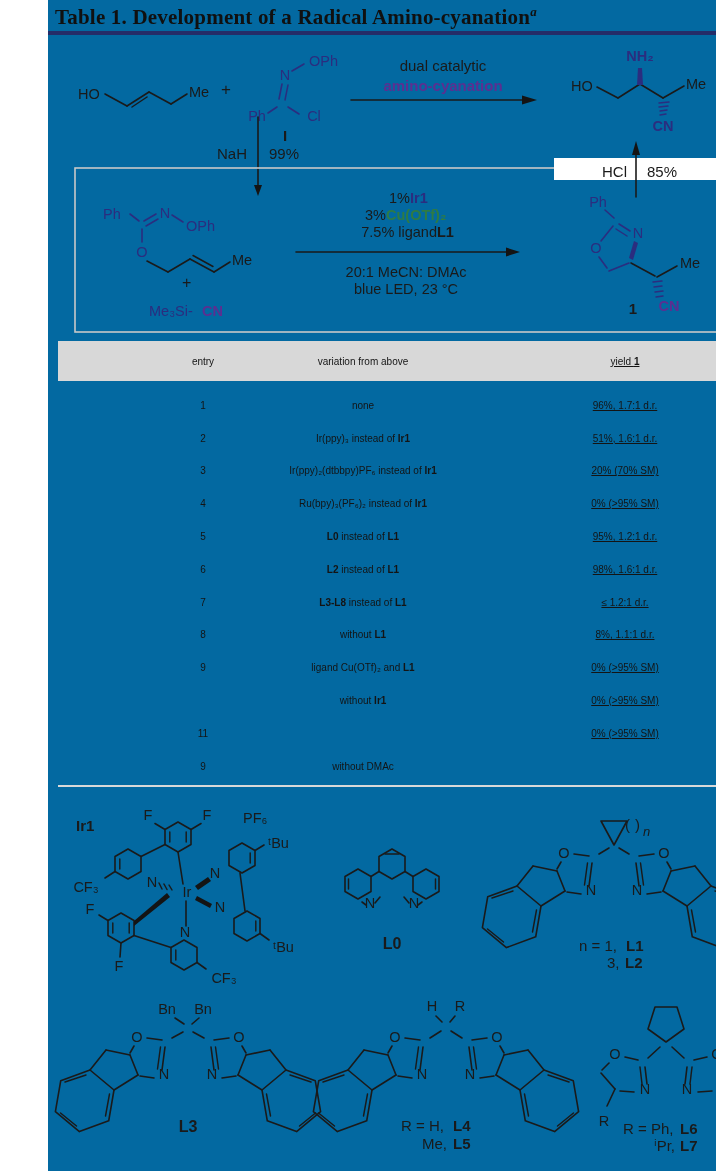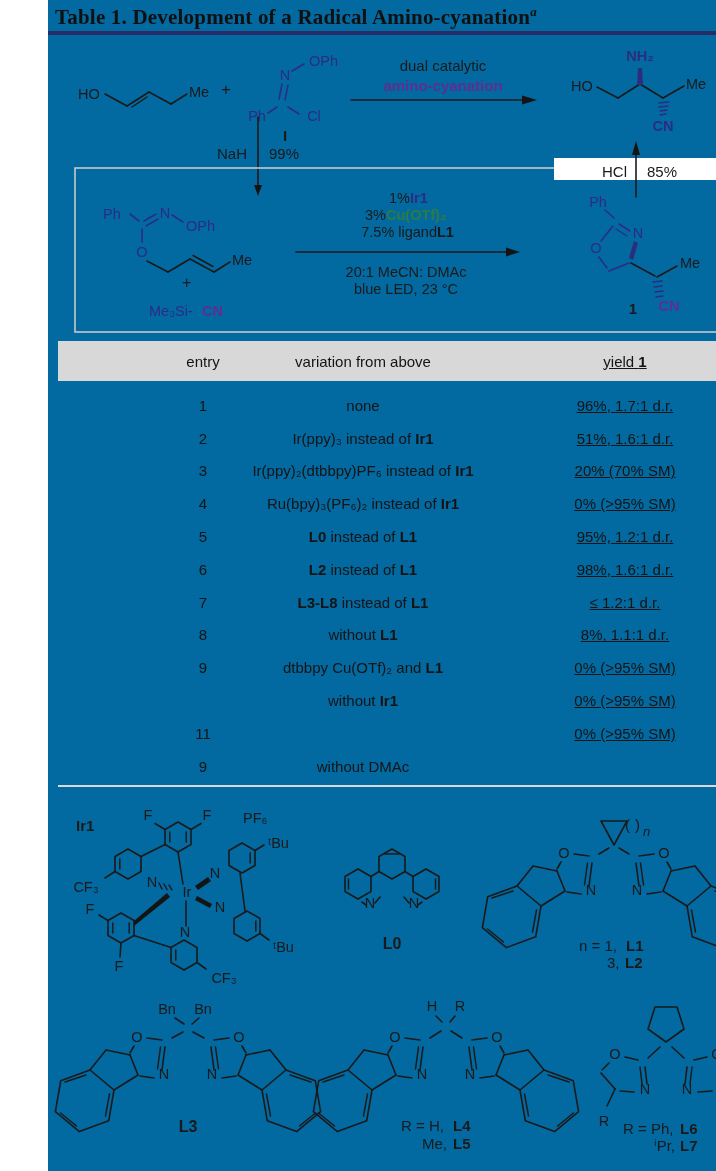--- a/index.html
+++ b/index.html
@@ -21,21 +21,21 @@
   .head{fill:#141414;stroke:none;}
   .fillnv{fill:#2b2d7f;stroke:none;}
   .wbg{fill:#ffffff;stroke:none;}
   .boxr{fill:none;stroke:#c9c9c9;stroke-width:1.6;}
   .t13{font-size:13px;} .t15{font-size:15px;} .t16{font-size:16px;} .t17{font-size:17px;}
   
   .thead{position:absolute;left:10px;top:341px;width:696px;height:40px;background:#d8d8d8;}
   .rows{position:absolute;left:10px;top:389px;width:696px;}
   .trow{position:relative;height:32.8px;}
   .thead .c,.trow .c{position:absolute;top:0;height:100%;display:flex;align-items:center;justify-content:center;
-       font-size:15px;color:#141414;white-space:pre;}
+       font-size:10px;color:#141414;white-space:pre;}
   .c1{left:0;width:290px;} .c2{left:110px;width:390px;} .c3{left:434px;width:266px;text-decoration:underline;}
   .bottom-rule{position:absolute;left:10px;top:785px;width:696px;height:2px;background:#d9d9d9;}
 </style>
 </head>
 <body>
 
 <div class="page">
 
   <div class="title"><span>Table 1. Development of a Radical Amino-cyanation</span><sup>a</sup></div>
   <div class="title-rule"></div>
@@ -207,21 +207,21 @@
         <div class="c c2"><span class="b">L3-L8</span><span> instead of </span><span class="b">L1</span></div>
         <div class="c c3">≤ 1.2:1 d.r.</div>
       </div>
     <div class="trow">
         <div class="c c1">8</div>
         <div class="c c2"><span class="b"></span><span>without </span><span class="b">L1</span></div>
         <div class="c c3">8%, 1.1:1 d.r.</div>
       </div>
     <div class="trow">
         <div class="c c1">9</div>
-        <div class="c c2"><span class="b"></span><span>dtbbpy Cu(OTf)₂ and </span><span class="b">L1</span></div>
+        <div class="c c2"><span class="b"></span><span>ligand Cu(OTf)₂ and </span><span class="b">L1</span></div>
         <div class="c c3">0% (&gt;95% SM)</div>
       </div>
     <div class="trow">
         <div class="c c2"><span class="b"></span><span>without </span><span class="b">Ir1</span></div>
         <div class="c c3">0% (&gt;95% SM)</div>
       </div>
     <div class="trow">
         <div class="c c1">11</div>
         <div class="c c3">0% (&gt;95% SM)</div>
       </div>

